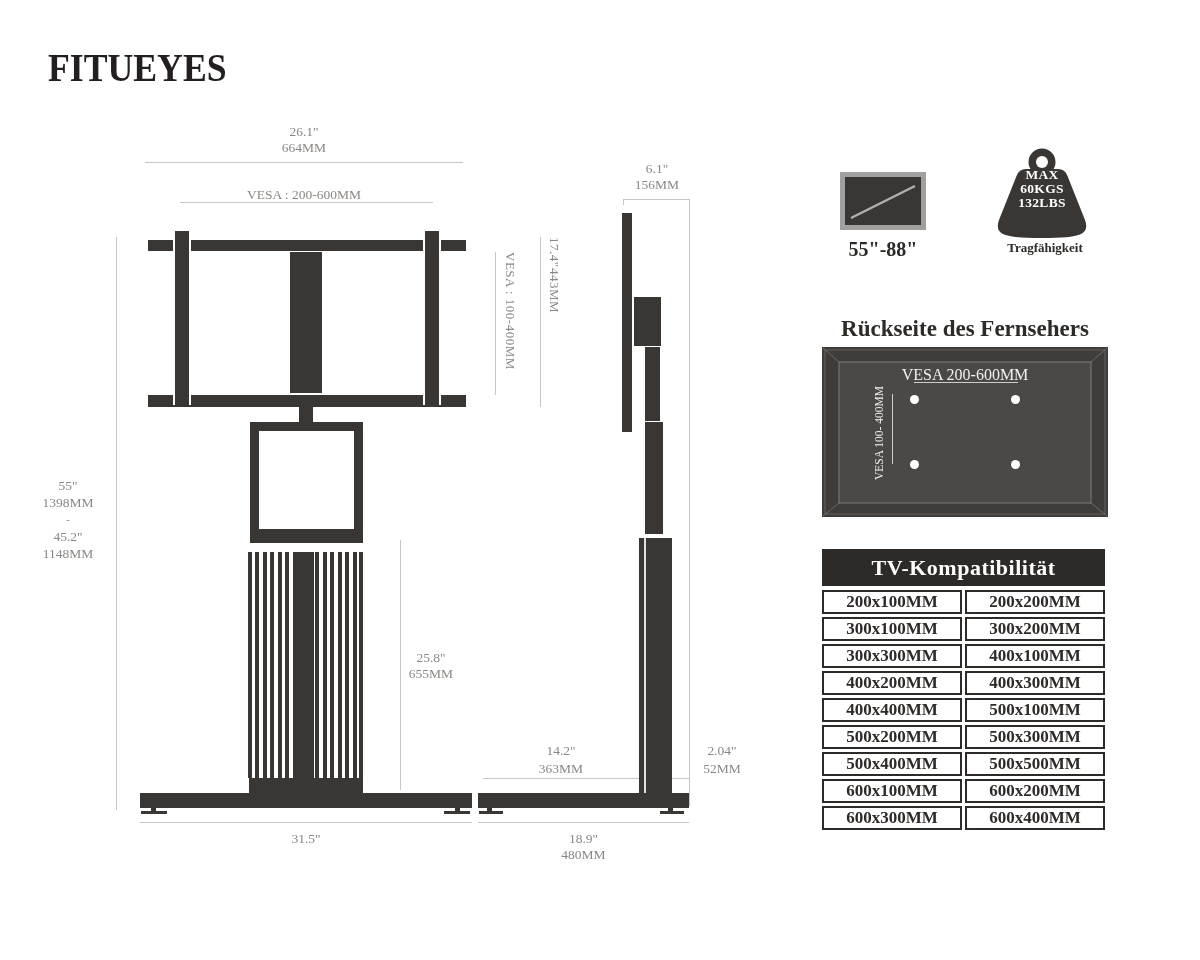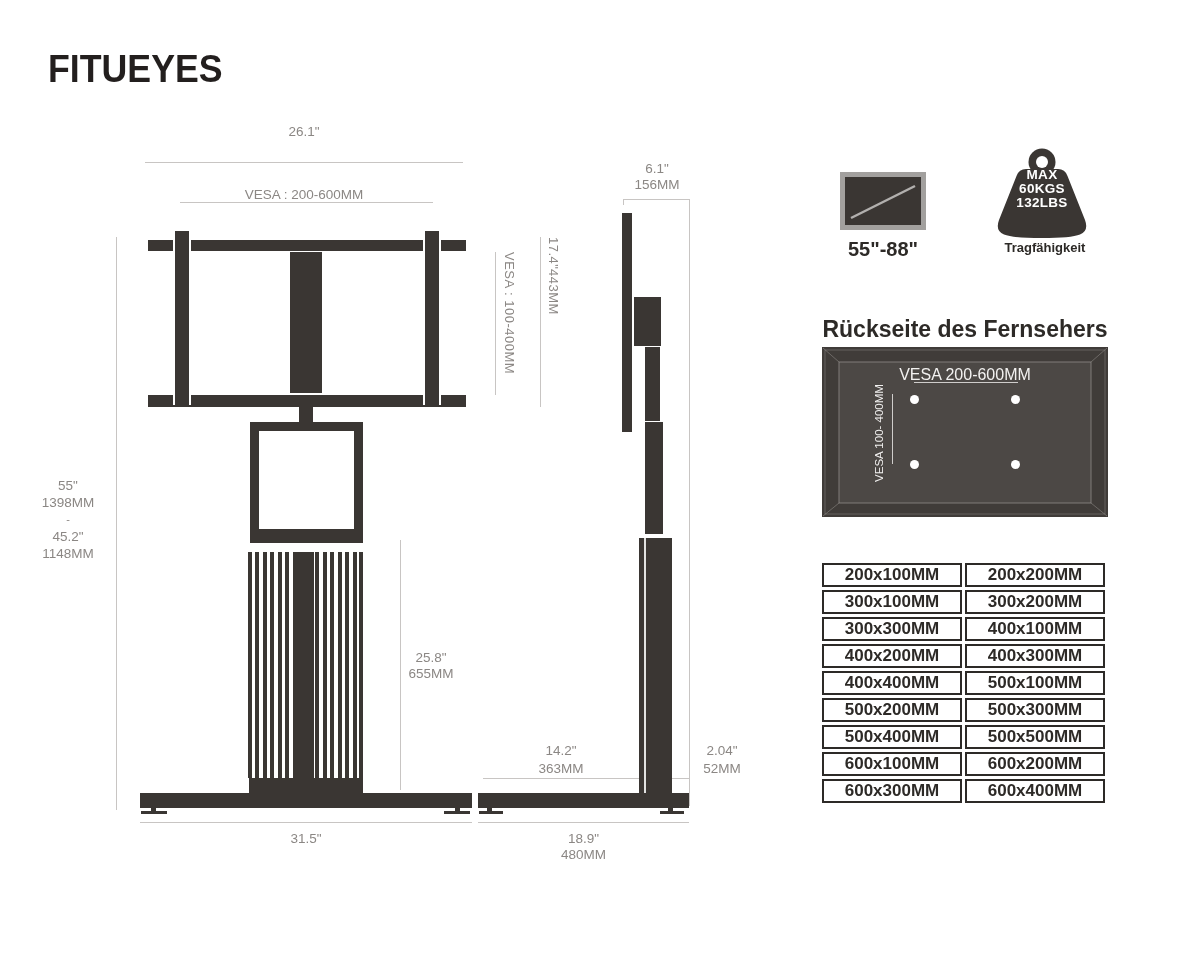--- a/index.html
+++ b/index.html
@@ -1,46 +1,47 @@
 <!DOCTYPE html>
 <html><head>
 <meta charset="utf-8">
 <style>
   html,body{margin:0;padding:0;background:#fff;}
   #canvas{position:relative;width:1200px;height:960px;background:#ffffff;overflow:hidden;
-          font-family:Liberation Sans, sans-serif;}
+          font-family:Liberation Serif, serif;}
   .abs{position:absolute;}
   .ink{background:#3a3633;}
   .dimline{background:#c8c5c3;}
   .dimtext{color:#8b8784;font-size:13.5px;line-height:16px;text-align:center;white-space:nowrap;}
   .vtext{writing-mode:vertical-rl;color:#8b8784;font-size:13px;letter-spacing:.5px;}
   .boldlabel{color:#2d2a27;font-weight:bold;text-align:center;}
   .rail{background:#3a3633;border-left:2px solid #fff;border-right:2px solid #fff;box-sizing:border-box;}
   .stripes{background:repeating-linear-gradient(to right,#3a3633 0px,#3a3633 4px,#ffffff 4px,#ffffff 7.5px);}
   .logo{font-weight:bold;font-size:35px;color:#231f1e;letter-spacing:0px;transform:scale(1.02,1.12);transform-origin:left top;}
-  .cellgrid{display:grid;grid-template-columns:1fr 1fr;gap:3px;margin-top:14px;}
+  .cellgrid{display:grid;grid-template-columns:1fr 1fr;gap:3px;margin-top:4px;}
   .cell{border:2.5px solid #2d2a27;background:#fff;height:20px;display:flex;align-items:center;justify-content:center;
         font-weight:bold;font-size:17px;color:#2d2a27;}
   .thead{background:#2d2a27;color:#fff;font-weight:bold;font-size:22px;height:37px;display:flex;
          align-items:center;justify-content:center;letter-spacing:.5px;}
   .paneltext{color:#f2f1f0;font-size:16px;white-space:nowrap;}
   .dot{width:9px;height:9px;border-radius:50%;background:#fff;}
   .kb-text{color:#fff;font-weight:bold;font-size:13.5px;line-height:14px;text-align:center;letter-spacing:.3px;}
 </style>
 </head>
 <body>
 
 <div id="canvas">
 
   <div class="abs logo" style="left:48px;top:46px;">FITUEYES</div>
 
   <div>
 
     <div class="abs dimtext" style="left:145px;top:124px;width:318px;">
       <div>26.1"</div>
+      <div>664MM</div>
     </div>
     <div class="abs dimline" style="left:145px;top:162px;width:318px;height:1px;"></div>
 
     <div class="abs dimtext" style="left:145px;top:187px;width:318px;">VESA : 200-600MM</div>
     <div class="abs dimline" style="left:180px;top:202px;width:253px;height:1px;"></div>
 
     <div class="abs dimtext" style="left:30px;top:477px;width:76px;line-height:17px;">
       <div>55"</div>
       <div>1398MM</div>
       <div style="font-size:11px;">-</div>
@@ -172,20 +173,21 @@
       </div>
       <div class="abs" style="left:70px;top:47px;width:1px;height:70px;background:#cfcdcb;"></div>
       <div class="abs dot" style="left:88px;top:48px;"></div>
       <div class="abs dot" style="left:189px;top:48px;"></div>
       <div class="abs dot" style="left:88px;top:113px;"></div>
       <div class="abs dot" style="left:189px;top:113px;"></div>
     </div>
   </div>
 
   <div class="abs" style="left:822px;top:549px;width:283px;">
+    <div class="thead">TV-Kompatibilität</div>
     <div class="cellgrid">
       <div class="cell">200x100MM</div>
       <div class="cell">200x200MM</div>
       <div class="cell">300x100MM</div>
       <div class="cell">300x200MM</div>
       <div class="cell">300x300MM</div>
       <div class="cell">400x100MM</div>
       <div class="cell">400x200MM</div>
       <div class="cell">400x300MM</div>
       <div class="cell">400x400MM</div>

